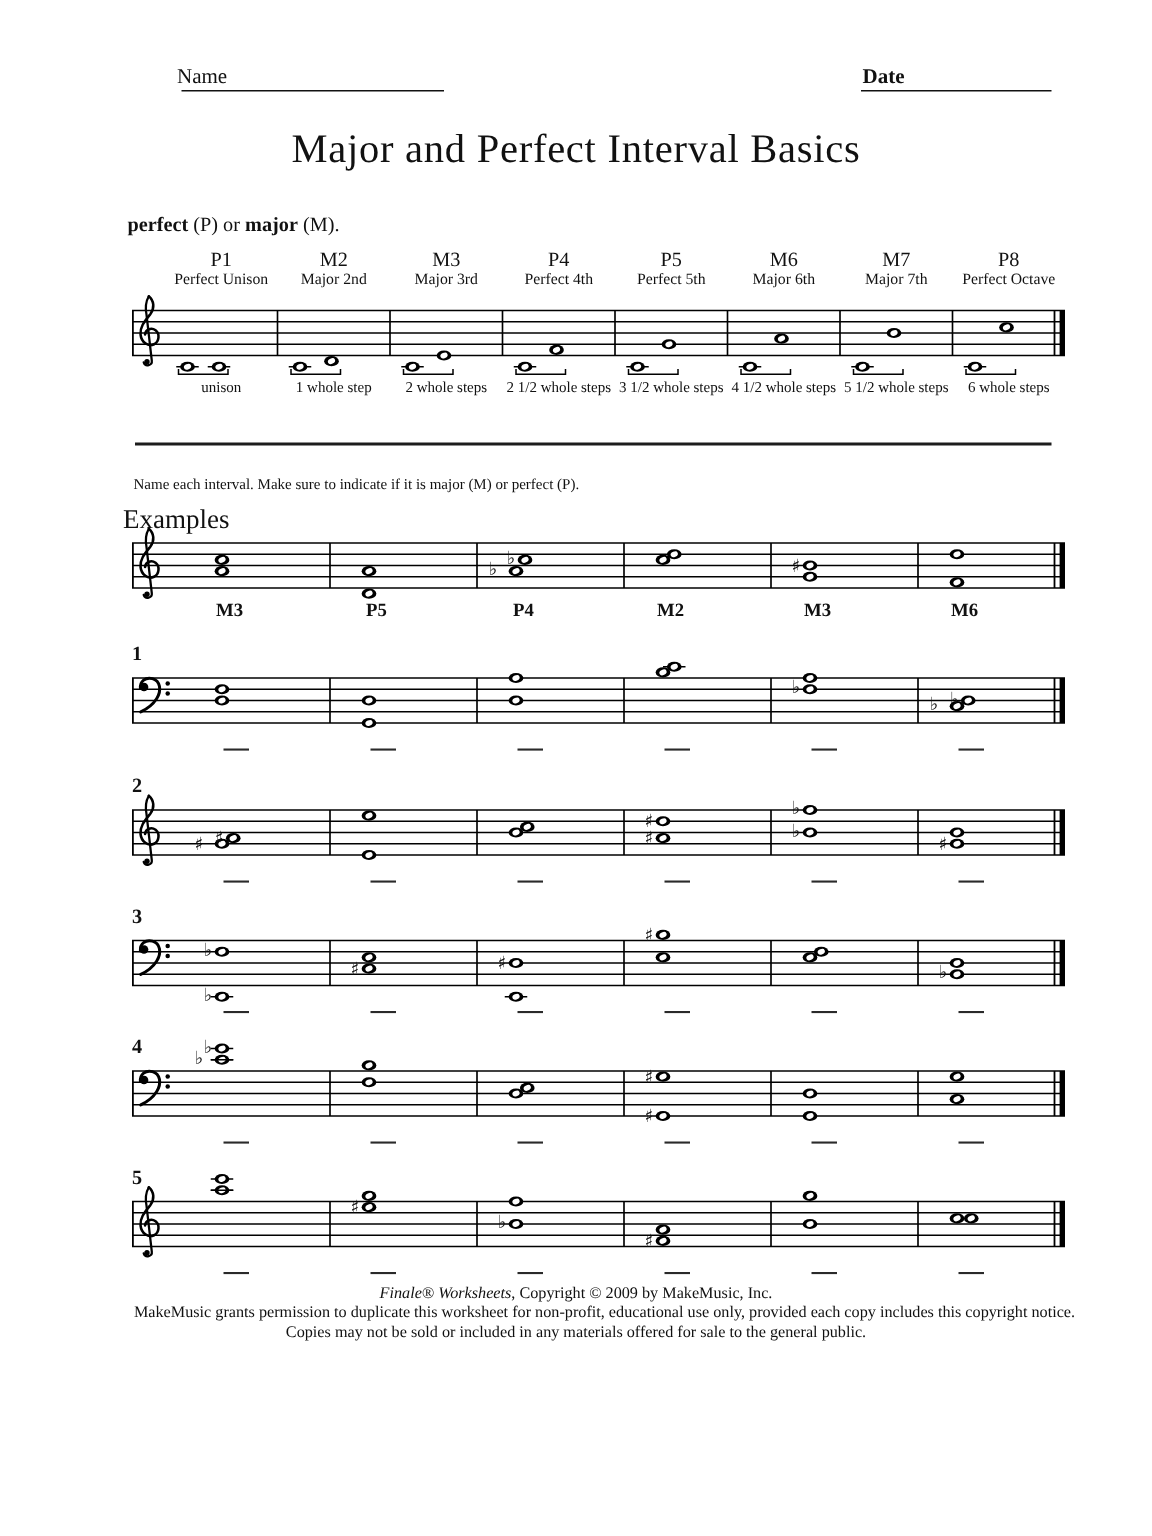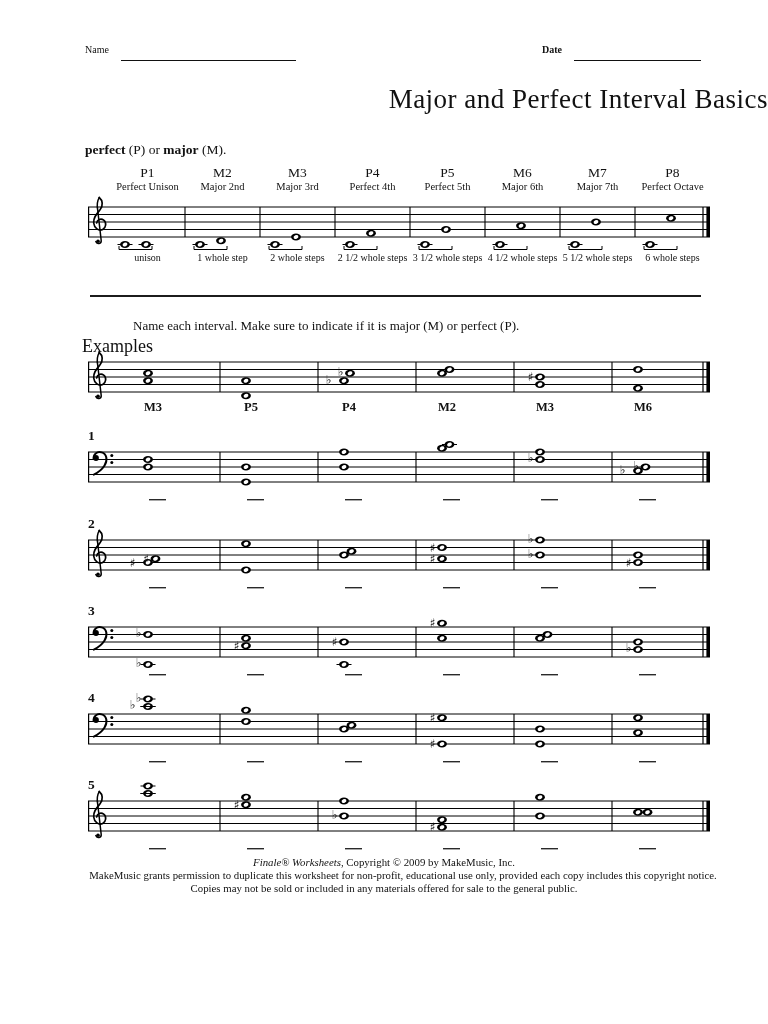--- a/index.html
+++ b/index.html
@@ -1,28 +1,28 @@
 <!DOCTYPE html>
 <html><head>
 <meta charset="utf-8">
 <style>
   html,body{margin:0;padding:0;}
   body{
     width:768px;height:1024px;background:#ffffff;position:relative;
     font-family:"Liberation Serif", serif;color:#111;overflow:hidden;
   }
   .abs{position:absolute;}
-  .label{font-size:10px;}
+  .label{font-size:14px;margin-left:33px;}
   .fill-line{position:absolute;height:1.3px;background:#111;}
   .title{
-    width:768px;text-align:right;font-size:27px;letter-spacing:.5px;
+    width:768px;text-align:center;font-size:27px;letter-spacing:.5px;
   }
   .intro{font-size:13.5px;line-height:20px;width:650px;}
   .divider{position:absolute;background:#1c1c1c;}
-  .instructions{font-size:13px;margin-left:44px;}
+  .instructions{font-size:10px;}
   .examples-label{font-size:18px;}
   .sys{position:absolute;left:0;width:768px;}
   .footer{width:768px;text-align:center;font-size:10.8px;line-height:13px;}
   svg text{fill:#111;}
 </style>
 </head>
 <body>
 
 <div class="abs label" style="left:85px;top:44px;">Name</div>
 <div class="fill-line" style="left:121px;top:60px;width:175px;"></div>

